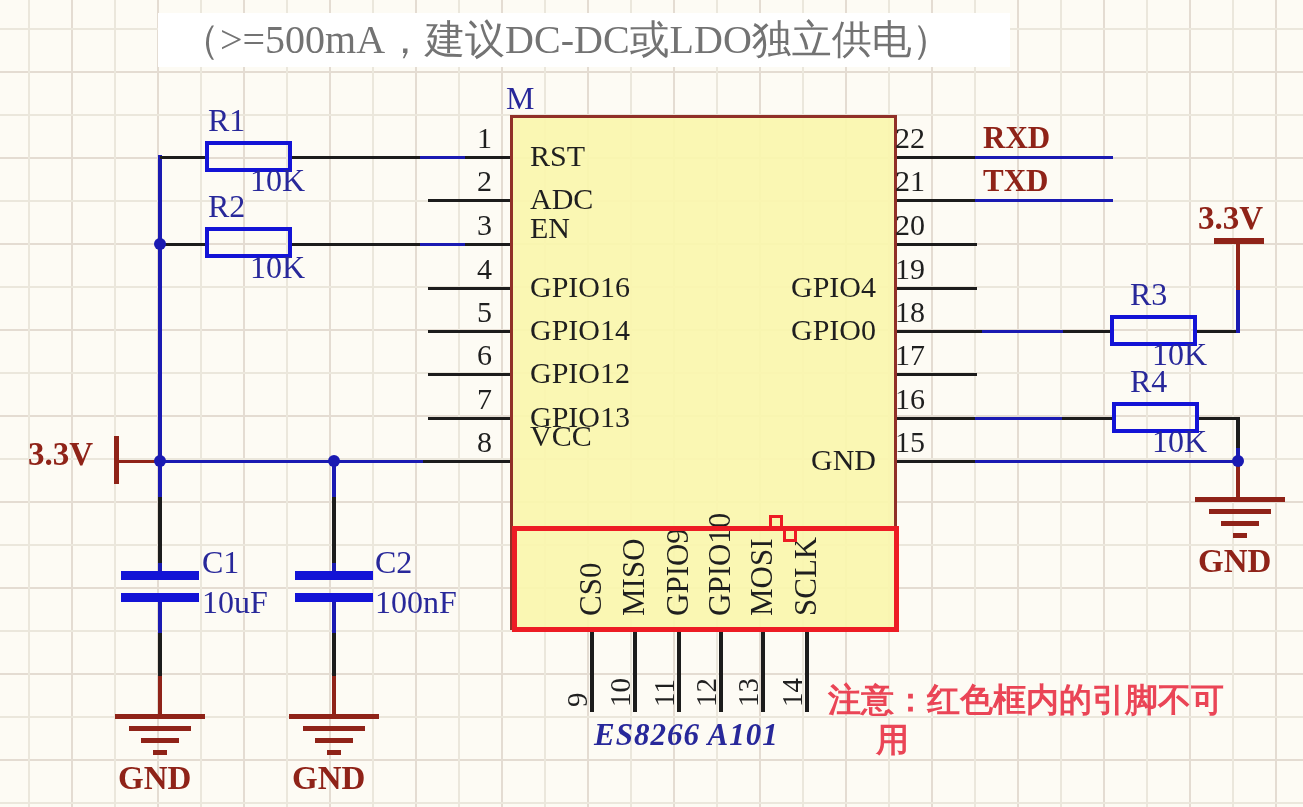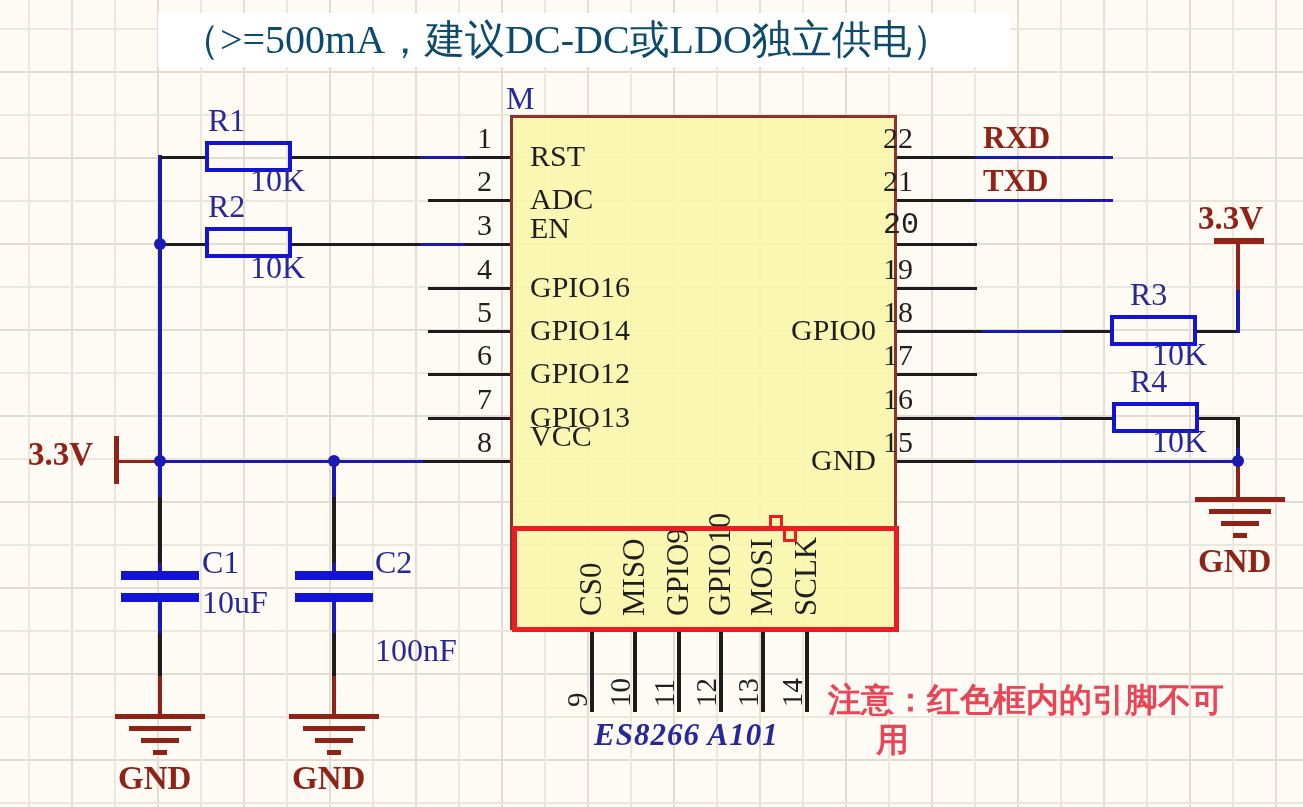--- a/index.html
+++ b/index.html
@@ -33,29 +33,29 @@
   .chip{position:absolute;left:510px;top:115px;width:387px;height:515px;box-sizing:border-box;
         border:3px solid #903028;background:rgba(250,246,172,.92);z-index:1;}
   .redbox{position:absolute;left:512px;top:526px;width:387px;height:106px;box-sizing:border-box;
         border:5px solid #ed1c24;z-index:5;background:transparent;}
   .handle{position:absolute;width:14px;height:14px;box-sizing:border-box;border:3px solid #ed1c24;background:#faf6ac;z-index:6;}
   
   .t{position:absolute;white-space:nowrap;z-index:4;}
   .pinlbl{font-size:30px;color:#1f1f1f;height:36px;line-height:36px;}
   .pinnum{font-size:30px;color:#1f1f1f;height:34px;line-height:34px;}
   .numL{left:430px;width:62px;text-align:right;}
-  .numR{left:883px;width:70px;text-align:left;}
+  .numR{left:855px;width:70px;text-align:right;}
   .lblL{left:530px;}
   .lblR{left:530px;width:346px;text-align:right;}
   .des{font-size:32px;color:#28289a;}
   .marlbl{font-size:33px;color:#8f2318;font-weight:600;}
   .netlbl{font-size:31px;color:#8f2318;font-weight:600;}
   .vrot{transform:rotate(-90deg);transform-origin:0 0;font-size:31px;color:#1f1f1f;height:32px;line-height:32px;z-index:3;}
   .title-band{position:absolute;left:158px;top:13px;width:852px;height:54px;background:#ffffff;z-index:10;
-      font-size:40px;color:#0c4a6e;line-height:54px;padding-left:22px;box-sizing:border-box;}
+      font-size:40px;color:#737373;line-height:54px;padding-left:22px;box-sizing:border-box;}
   .note{font-family:"Liberation Sans","DejaVu Sans",sans-serif;font-size:33px;font-weight:700;color:#ea4556;z-index:6;}
   .part{font-size:31px;font-weight:600;color:#28289a;letter-spacing:1px;z-index:6;font-style:italic;}
 </style>
 </head>
 <body>
 
 <div class="canvas">
 
   <div class="title-band">（&gt;=500mA，建议DC-DC或LDO独立供电）</div>
 
@@ -106,21 +106,21 @@
 
   <div class="wv bl" style="left:332px;top:463px;height:34px;"></div>
   <div class="wv bk" style="left:332px;top:497px;height:66px;"></div>
   <div class="wv bl" style="left:332px;top:563px;height:9px;"></div>
   <div class="plate" style="left:295px;top:571px;"></div>
   <div class="plate" style="left:295px;top:593px;"></div>
   <div class="wv bl" style="left:332px;top:602px;height:31px;"></div>
   <div class="wv bk" style="left:332px;top:633px;height:43px;"></div>
   <div class="wv mr" style="left:332px;top:676px;height:40px;"></div>
   <div class="t des" style="left:375px;top:544px;">C2</div>
-  <div class="t des" style="left:375px;top:584px;margin-top:48px;">100nF</div>
+  <div class="t des" style="left:375px;top:584px;">100nF</div>
 
   <div class="gbar" style="left:115px;top:714px;width:90px;"></div>
   <div class="gbar" style="left:129px;top:726px;width:62px;"></div>
   <div class="gbar" style="left:141px;top:738px;width:38px;"></div>
   <div class="gbar" style="left:153px;top:750px;width:14px;"></div>
   <div class="t marlbl" style="left:118px;top:760px;">GND</div>
   <div class="gbar" style="left:289px;top:714px;width:90px;"></div>
   <div class="gbar" style="left:303px;top:726px;width:62px;"></div>
   <div class="gbar" style="left:315px;top:738px;width:38px;"></div>
   <div class="gbar" style="left:327px;top:750px;width:14px;"></div>
@@ -172,36 +172,37 @@
   <div class="t pinnum numL" style="top:164px;">2</div>
   <div class="t pinnum numL" style="top:208px;">3</div>
   <div class="t pinnum numL" style="top:252px;">4</div>
   <div class="t pinnum numL" style="top:295px;">5</div>
   <div class="t pinnum numL" style="top:338px;">6</div>
   <div class="t pinnum numL" style="top:382px;">7</div>
   <div class="t pinnum numL" style="top:425px;">8</div>
 
   <div class="t pinnum numR" style="top:121px;">22</div>
   <div class="t pinnum numR" style="top:164px;">21</div>
-  <div class="t pinnum numR" style="top:208px;font-family:Liberation Mono, monospace;">20</div>
+  <div class="t pinnum numR" style="top:208px;">20</div>
   <div class="t pinnum numR" style="top:252px;">19</div>
   <div class="t pinnum numR" style="top:295px;">18</div>
   <div class="t pinnum numR" style="top:338px;">17</div>
   <div class="t pinnum numR" style="top:382px;">16</div>
   <div class="t pinnum numR" style="top:425px;">15</div>
 
   <div class="t pinlbl lblL" style="top:138px;">RST</div>
   <div class="t pinlbl lblL" style="top:181px;">ADC</div>
   <div class="t pinlbl lblL" style="top:210px;">EN</div>
   <div class="t pinlbl lblL" style="top:269px;">GPIO16</div>
   <div class="t pinlbl lblL" style="top:312px;">GPIO14</div>
   <div class="t pinlbl lblL" style="top:355px;">GPIO12</div>
   <div class="t pinlbl lblL" style="top:399px;">GPIO13</div>
   <div class="t pinlbl lblL" style="top:418px;">VCC</div>
 
+  <div class="t pinlbl lblR" style="top:269px;">GPIO4</div>
   <div class="t pinlbl lblR" style="top:312px;">GPIO0</div>
   <div class="t pinlbl lblR" style="top:442px;">GND</div>
 
   <div class="t vrot" style="left:575px;top:616px;">CS0</div>
   <div class="t vrot" style="left:618px;top:616px;">MISO</div>
   <div class="t vrot" style="left:662px;top:616px;">GPIO9</div>
   <div class="t vrot" style="left:704px;top:616px;">GPIO10</div>
   <div class="t vrot" style="left:746px;top:616px;">MOSI</div>
   <div class="t vrot" style="left:790px;top:616px;">SCLK</div>
 

